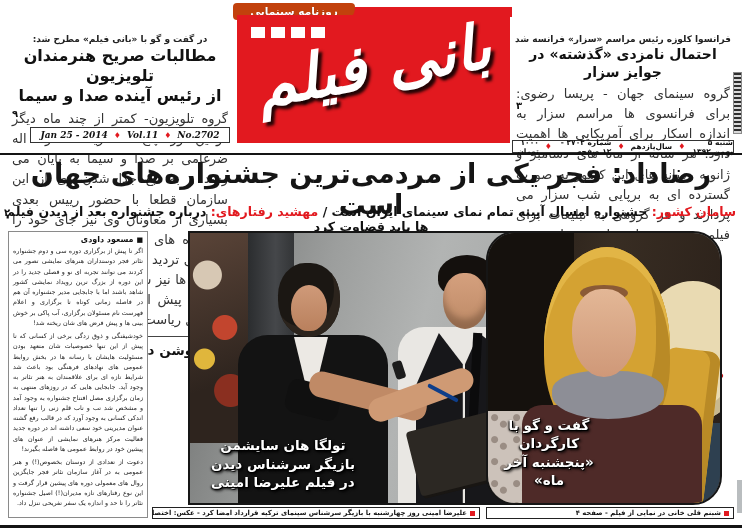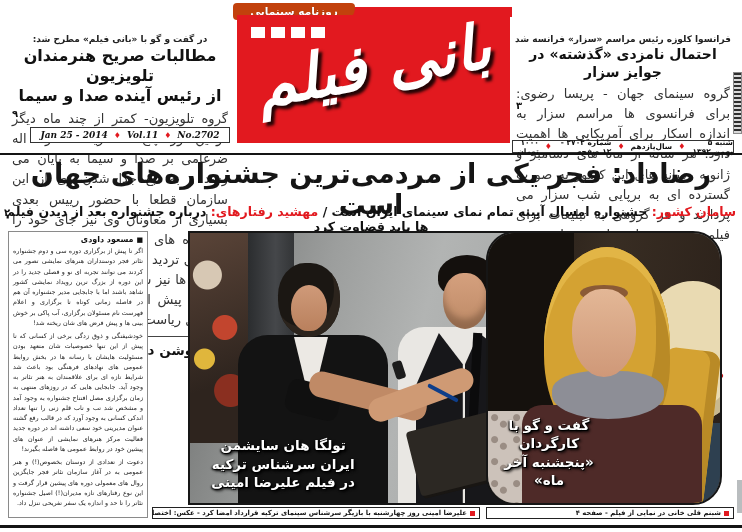--- a/index.html
+++ b/index.html
@@ -249,21 +249,21 @@
     <div class="ph" id="pc-m2-hair"></div>
     <div class="ph" id="pc-m2-face"></div>
     <div class="ph" id="pc-folder"></div>
     <div class="ph" id="pc-sleeve"></div>
     <div class="ph" id="pc-arm1"></div>
     <div class="ph" id="pc-arm2"></div>
     <div class="ph" id="pc-watch"></div>
     <div class="ph" id="pc-pen"></div>
     <div class="overlay-cap" style="right:190px;bottom:12px;">
       <div>تولگا هان سایشمن</div>
-      <div>ایران سرشناس ترکیه</div>
+      <div>بازیگر سرشناس دیدن</div>
       <div>در فیلم علیرضا امینی</div>
     </div>
   </div>
   <div class="abs cap-strip" id="cap-center">
     <span class="sq"></span>
     <span>علیرضا امینی روز چهارشنبه با بازیگر سرشناس سینمای ترکیه قرارداد امضا کرد - عکس: اختصاصی بانی فیلم - صفحه ۱۳</span>
   </div>
 
   <div class="abs photo-frame" id="photo-right">
     <div class="ph" id="pr-bg"></div>

